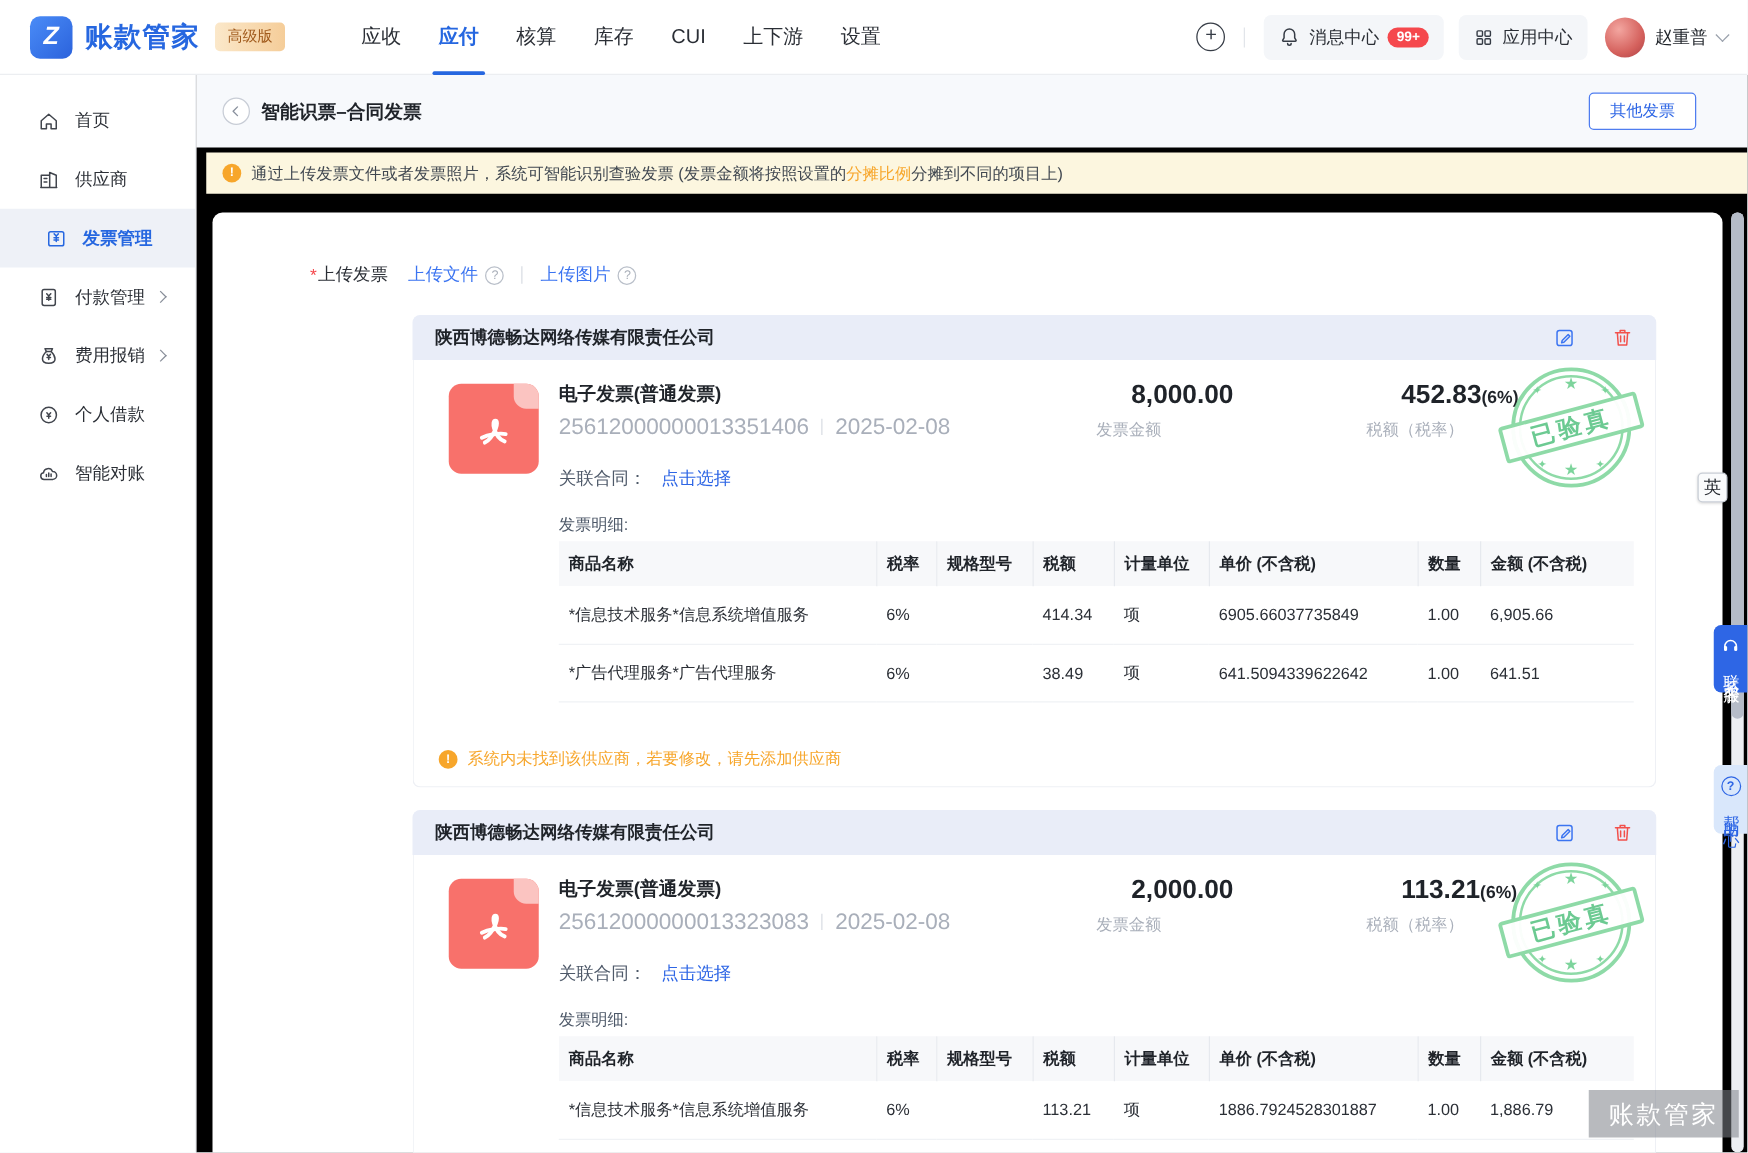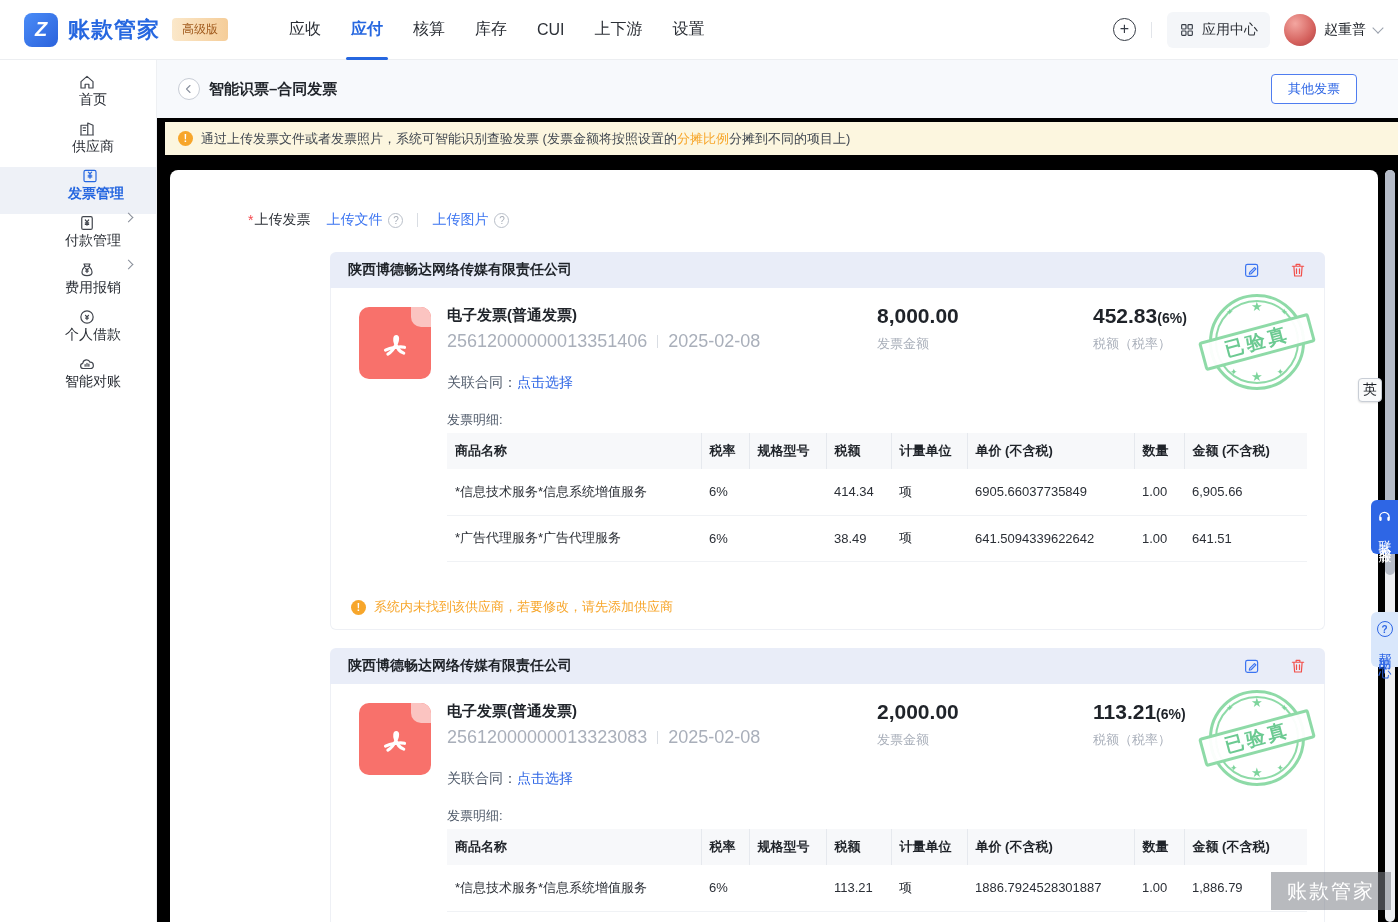--- a/index.html
+++ b/index.html
@@ -25,21 +25,21 @@
   .pill + .pill { margin-left:12px; }
   .pill .p-ic { margin-right:7px; color:#363C46; }
   .count-badge { margin-left:7px; background:#F5484D; color:#fff; font-size:11px; font-weight:700; border-radius:999px; padding:2px 7px; }
   .user { display:flex; align-items:center; margin-left:14px; cursor:pointer; }
   .avatar { width:32px; height:32px; border-radius:50%; background:radial-gradient(circle at 35% 30%,#F3A6A0,#D4605C 62%,#A93F44); }
   .user-name { margin-left:8px; font-size:14px; color:#1F2329; }
   .chev-down { width:8px; height:8px; border-right:1.5px solid #9AA1AC; border-bottom:1.5px solid #9AA1AC; transform:rotate(45deg); margin-left:8px; margin-top:-4px; }
 
   
   .sidebar { position:absolute; top:60px; left:0; bottom:0; width:157px; background:#fff; border-right:1px solid #EEF0F3; padding-top:13px; z-index:20; }
-  .side-item { height:47px; display:flex; align-items:center; padding-left:30px; font-size:14px; color:#2B2F36; cursor:pointer; position:relative;flex-direction:column; }
+  .side-item { height:47px; display:flex; align-items:center; padding-left:30px; font-size:14px; color:#2B2F36; cursor:pointer; position:relative; }
   .side-item .s-ic { width:18px; height:18px; margin-right:12px; color:#41454D; flex:0 0 18px; }
   .side-item.active { background:#EEF1F7; color:#2667E0; font-weight:600;padding-left:36px; }
   .side-item.active .s-ic { color:#2667E0; }
   .side-arrow { position:absolute; right:24px; width:7px; height:7px; border-top:1.5px solid #878D98; border-right:1.5px solid #878D98; transform:rotate(45deg); }
 
   
   .main { position:absolute; top:60px; left:157px; right:0; bottom:0; background:#000000; }
   .page-header { position:absolute; top:0; left:0; right:0; height:58px; background:#F7F9FC; display:flex; align-items:center; padding-left:21px; }
   .back-btn { width:22px; height:22px; border:1px solid #C8CDD6; border-radius:50%; display:flex; align-items:center; justify-content:center; color:#8A919E; cursor:pointer; background:#fff; }
   .page-title { margin-left:9px; font-size:15px; font-weight:600; color:#1F2329; }
@@ -68,33 +68,33 @@
   .card-body { position:relative; background:#fff; border:1px solid #EEF0F5; border-top:none; border-radius:0 0 6px 6px; }
 
   .pdf { position:absolute; left:28px; top:19px; width:72px; height:72px; background:#F8716B; border-radius:10px; display:flex; align-items:center; justify-content:center; cursor:pointer; }
   .pdf::after { content:""; position:absolute; top:0; right:0; width:20px; height:20px; background:#FBC4C1; border-radius:0 10px 0 10px; }
 
   .inv-type { position:absolute; left:116px; top:18px; font-size:15px; font-weight:700; color:#1F2329; }
   .inv-no { position:absolute; left:116px; top:43px; font-size:18px; color:#A9AFBA; display:flex; align-items:center; }
   .vdiv { display:inline-block; width:1px; height:13px; background:#D9DDE3; margin:0 10px; }
   .amt { position:absolute; left:546px; top:16px; }
   .tax { position:absolute; left:762px; top:16px; }
-  .big-num { font-size:21px; font-weight:700; color:#1F2329; }
+  .big-num { font-size:21px; font-weight:700; color:#1F2329;margin-left:28px; }
   .rate { font-size:14px; font-weight:700; color:#1F2329; }
   .sub-lbl { margin-top:7px; font-size:13px; color:#A9AFBA; }
 
   .stamp { position:absolute; left:878px; top:6px; width:96px; height:96px; opacity:.88; }
   .ring1 { position:absolute; inset:0; border:3.5px solid #7FD69C; border-radius:50%; }
   .ring2 { position:absolute; inset:6px; border:2px solid #7FD69C; border-radius:50%; }
   .stamp .star { position:absolute; color:#6CCF8F; }
   .banner { position:absolute; left:-9px; right:-9px; top:33px; height:30px; background:rgba(255,255,255,.96); border:3px solid #7FD69C; border-radius:3px; transform:rotate(-15deg); display:flex; align-items:center; justify-content:center; font-size:19px; font-weight:700; color:#58C383; letter-spacing:3px; }
 
   .contract { position:absolute; left:116px; top:86px; font-size:14px; }
   .clab { color:#4E5969; }
-  .clink { color:#2E66E5; margin-left:0; }
+  .clink { color:#2E66E5; margin-left:12px; }
   .dlabel { position:absolute; left:116px; top:123px; font-size:13px; color:#4E5969; }
 
   .inv-table { position:absolute; left:116px; top:145px; width:860px; border-collapse:collapse; table-layout:fixed; }
   .inv-table th { background:#F7F8FA; height:36px; font-size:13px; font-weight:700; color:#1F2329; text-align:left; padding:0 8px; border-left:1px solid #E6E9EE; white-space:nowrap; overflow:hidden; }
   .inv-table th:first-child { border-left:none; }
   .inv-table td { height:46px; font-size:13px; color:#2B2F36; padding:0 8px; border-bottom:1px solid #F0F2F5; white-space:nowrap; overflow:hidden; }
 
   .warn { position:absolute; left:20px; top:310px; display:flex; align-items:center; font-size:13px; color:#F7A62B; }
 
   
@@ -122,20 +122,30 @@
     <div class="nav-item active">应付</div>
     <div class="nav-item">核算</div>
     <div class="nav-item">库存</div>
     <div class="nav-item">CUI</div>
     <div class="nav-item">上下游</div>
     <div class="nav-item">设置</div>
   </nav>
   <div class="top-actions">
     <div class="plus-circle">+</div>
     <div class="top-divider"></div>
+    <div class="pill">
+      <span class="p-ic">
+        <svg width="17" height="17" viewBox="0 0 24 24" fill="none" stroke="currentColor" stroke-width="1.7" stroke-linecap="round" stroke-linejoin="round">
+            <path d="M12 3a6 6 0 0 0-6 6v4l-1.5 2.6c-.3.6.1 1.4.8 1.4h13.4c.7 0 1.1-.8.8-1.4L18 13V9a6 6 0 0 0-6-6Z"></path>
+            <path d="M10 19.5a2 2 0 0 0 4 0"></path>
+          </svg>
+      </span>
+      <span>消息中心</span>
+      <span class="count-badge">99+</span>
+    </div>
     <div class="pill">
       <span class="p-ic">
         <svg width="16" height="16" viewBox="0 0 24 24" fill="none" stroke="currentColor" stroke-width="1.7">
             <rect x="4" y="4" width="6.5" height="6.5" rx="1.2"></rect>
             <rect x="13.5" y="4" width="6.5" height="6.5" rx="1.2"></rect>
             <rect x="4" y="13.5" width="6.5" height="6.5" rx="1.2"></rect>
             <rect x="13.5" y="13.5" width="6.5" height="6.5" rx="1.2"></rect>
           </svg>
       </span>
       <span>应用中心</span>

